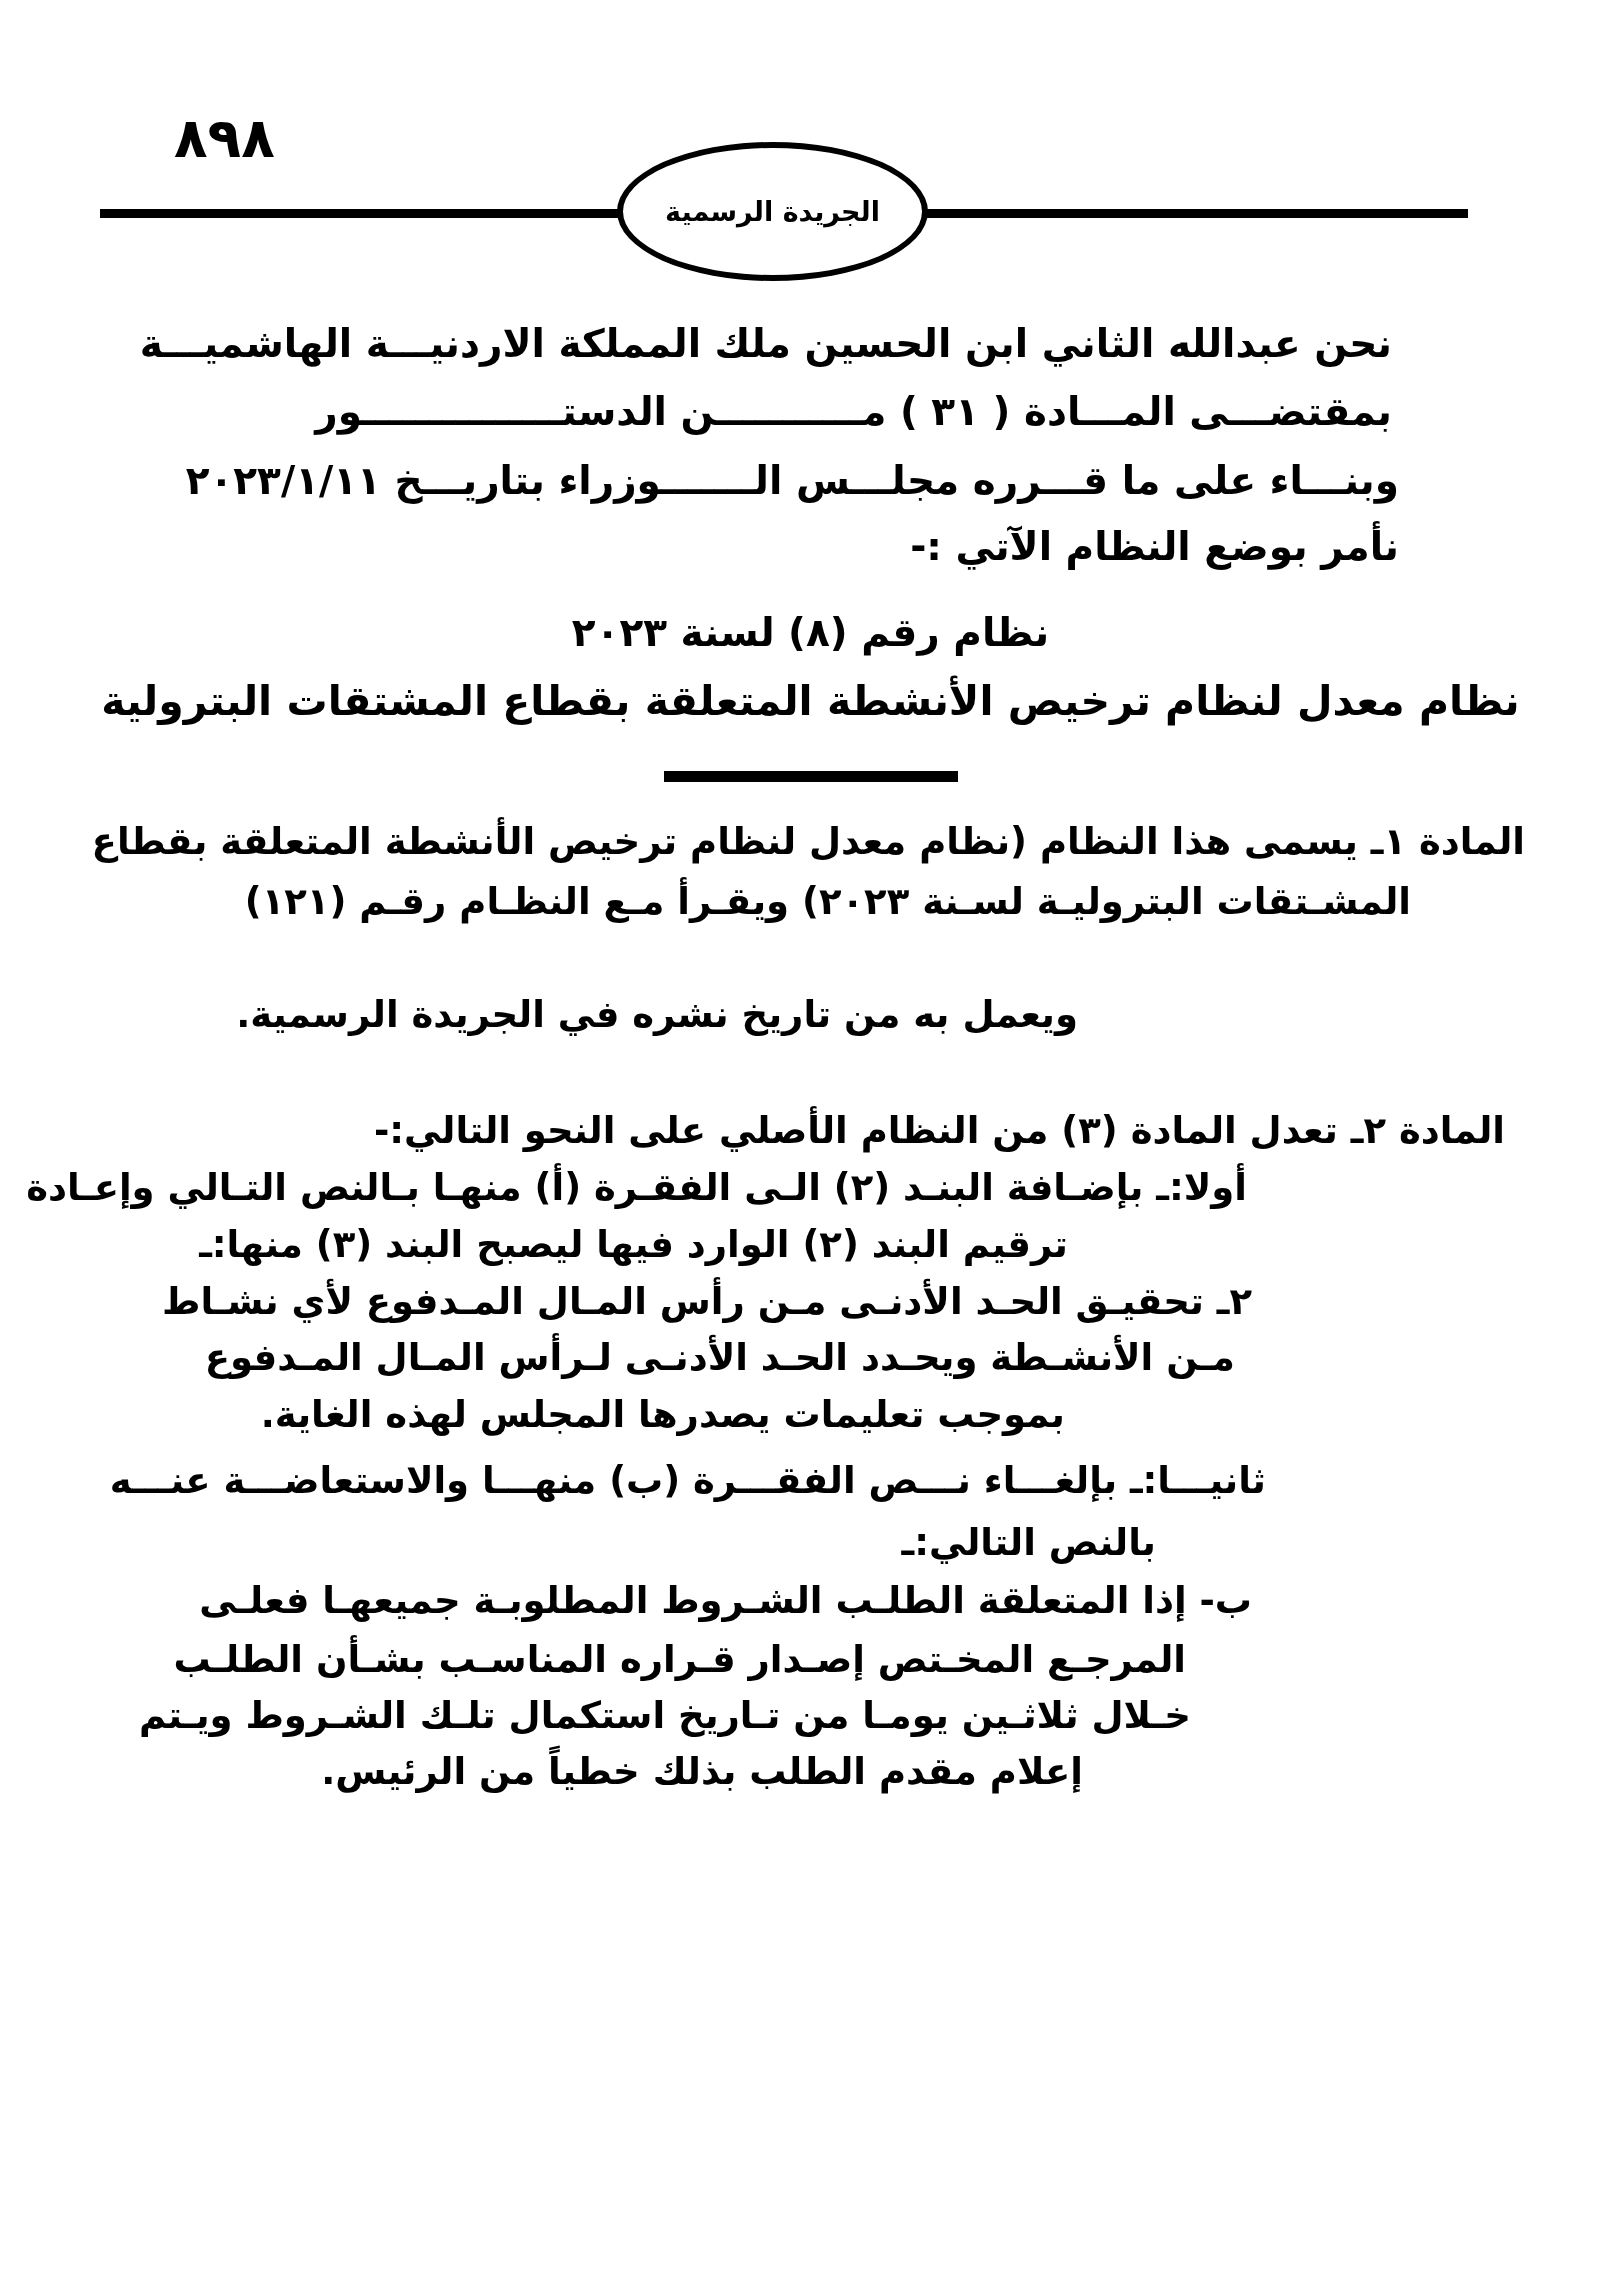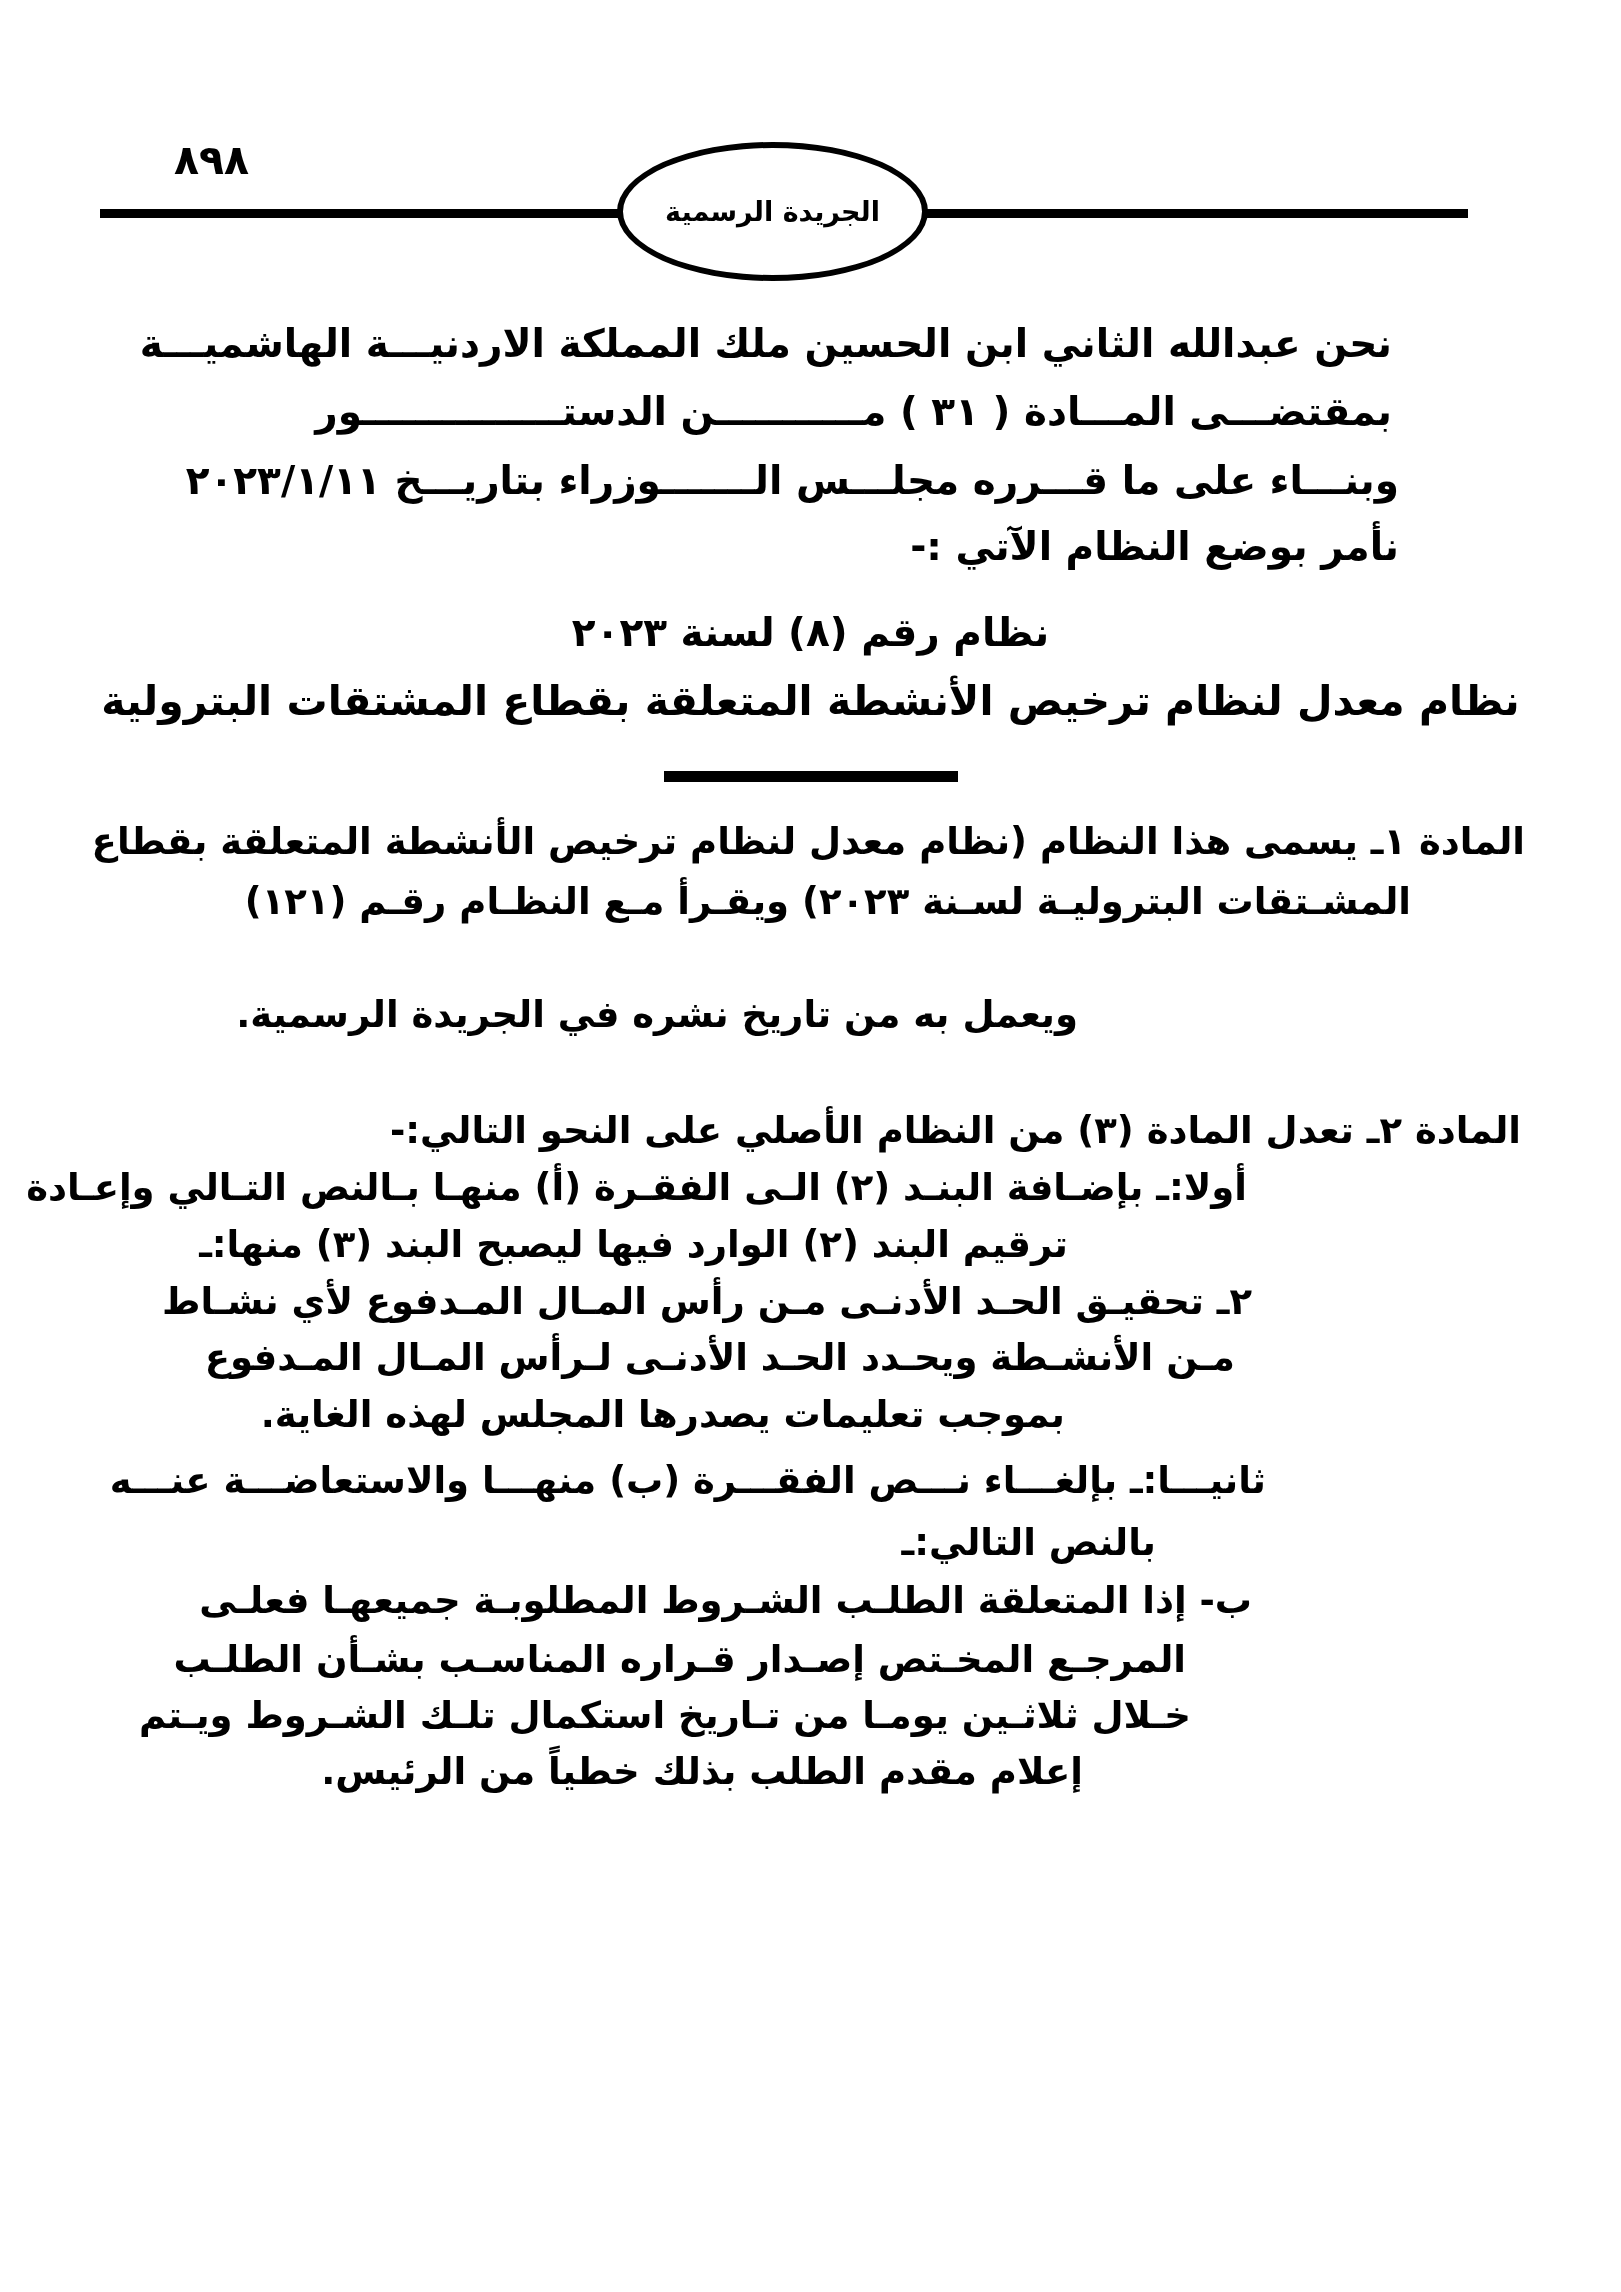--- a/index.html
+++ b/index.html
@@ -7,22 +7,22 @@
     position:relative;
     width:1621px;height:2293px;
     background:#ffffff;
     overflow:hidden;
     font-family:"DejaVu Sans", sans-serif;
     font-weight:bold;
     color:#000;
   }
   
   .pagenum{
-    position:absolute;left:174px;top:140px;
-    font-size:41px;line-height:1;
+    position:absolute;left:174px;top:111px;
+    font-size:55px;line-height:1;
     letter-spacing:2px;
     direction:rtl;
   }
   .rule{
     position:absolute;left:100px;top:209px;
     width:1368px;height:8.8px;background:#000;z-index:1;
   }
   .oval{
     position:absolute;left:617px;top:142px;
     width:311px;height:139px;
@@ -66,21 +66,21 @@
   <div class="ln fs40" style="top:523px;right:222px;">نأمر بوضع النظام الآتي :-</div>
 
   <div class="ln fs40 center" style="top:609px;">نظام رقم (٨) لسنة ٢٠٢٣</div>
   <div class="ln fs42 center" style="top:676px;">نظام معدل لنظام ترخيص الأنشطة المتعلقة بقطاع المشتقات البترولية</div>
   <div class="divider"></div>
 
   <div class="ln sp" style="top:819px;right:96px;">المادة ١ـ يسمى هذا النظام (نظام معدل لنظام ترخيص الأنشطة المتعلقة بقطاع</div>
   <div class="ln" style="top:879px;right:210px;">المشـتقات البتروليـة لسـنة ٢٠٢٣) ويقـرأ مـع النظـام رقـم (١٢١)</div>
   <div class="ln" style="top:992px;right:543px;">ويعمل به من تاريخ نشره في الجريدة الرسمية.</div>
 
-  <div class="ln sp" style="top:1108px;right:100px;">المادة ٢ـ تعدل المادة (٣) من النظام الأصلي على النحو التالي:-</div>
+  <div class="ln sp" style="top:1108px;right:116px;">المادة ٢ـ تعدل المادة (٣) من النظام الأصلي على النحو التالي:-</div>
 
   <div class="ln" style="top:1165px;right:374px;">أولا:ـ بإضـافة البنـد (٢) الـى الفقـرة (أ) منهـا بـالنص التـالي وإعـادة</div>
   <div class="ln" style="top:1222px;right:553px;">ترقيم البند (٢) الوارد فيها ليصبح البند (٣) منها:ـ</div>
 
   <div class="ln" style="top:1279px;right:369px;">٢ـ تحقيـق الحـد الأدنـى مـن رأس المـال المـدفوع لأي نشـاط</div>
   <div class="ln" style="top:1335px;right:386px;">مـن الأنشـطة ويحـدد الحـد الأدنـى لـرأس المـال المـدفوع</div>
   <div class="ln" style="top:1392px;right:556px;">بموجب تعليمات يصدرها المجلس لهذه الغاية.</div>
 
   <div class="ln" style="top:1458px;right:355px;margin-left:36px;">ثانيـــا:ـ بإلغـــاء نـــص الفقـــرة (ب) منهـــا والاستعاضـــة عنـــه</div>
   <div class="ln" style="top:1520px;right:465px;">بالنص التالي:ـ</div>

